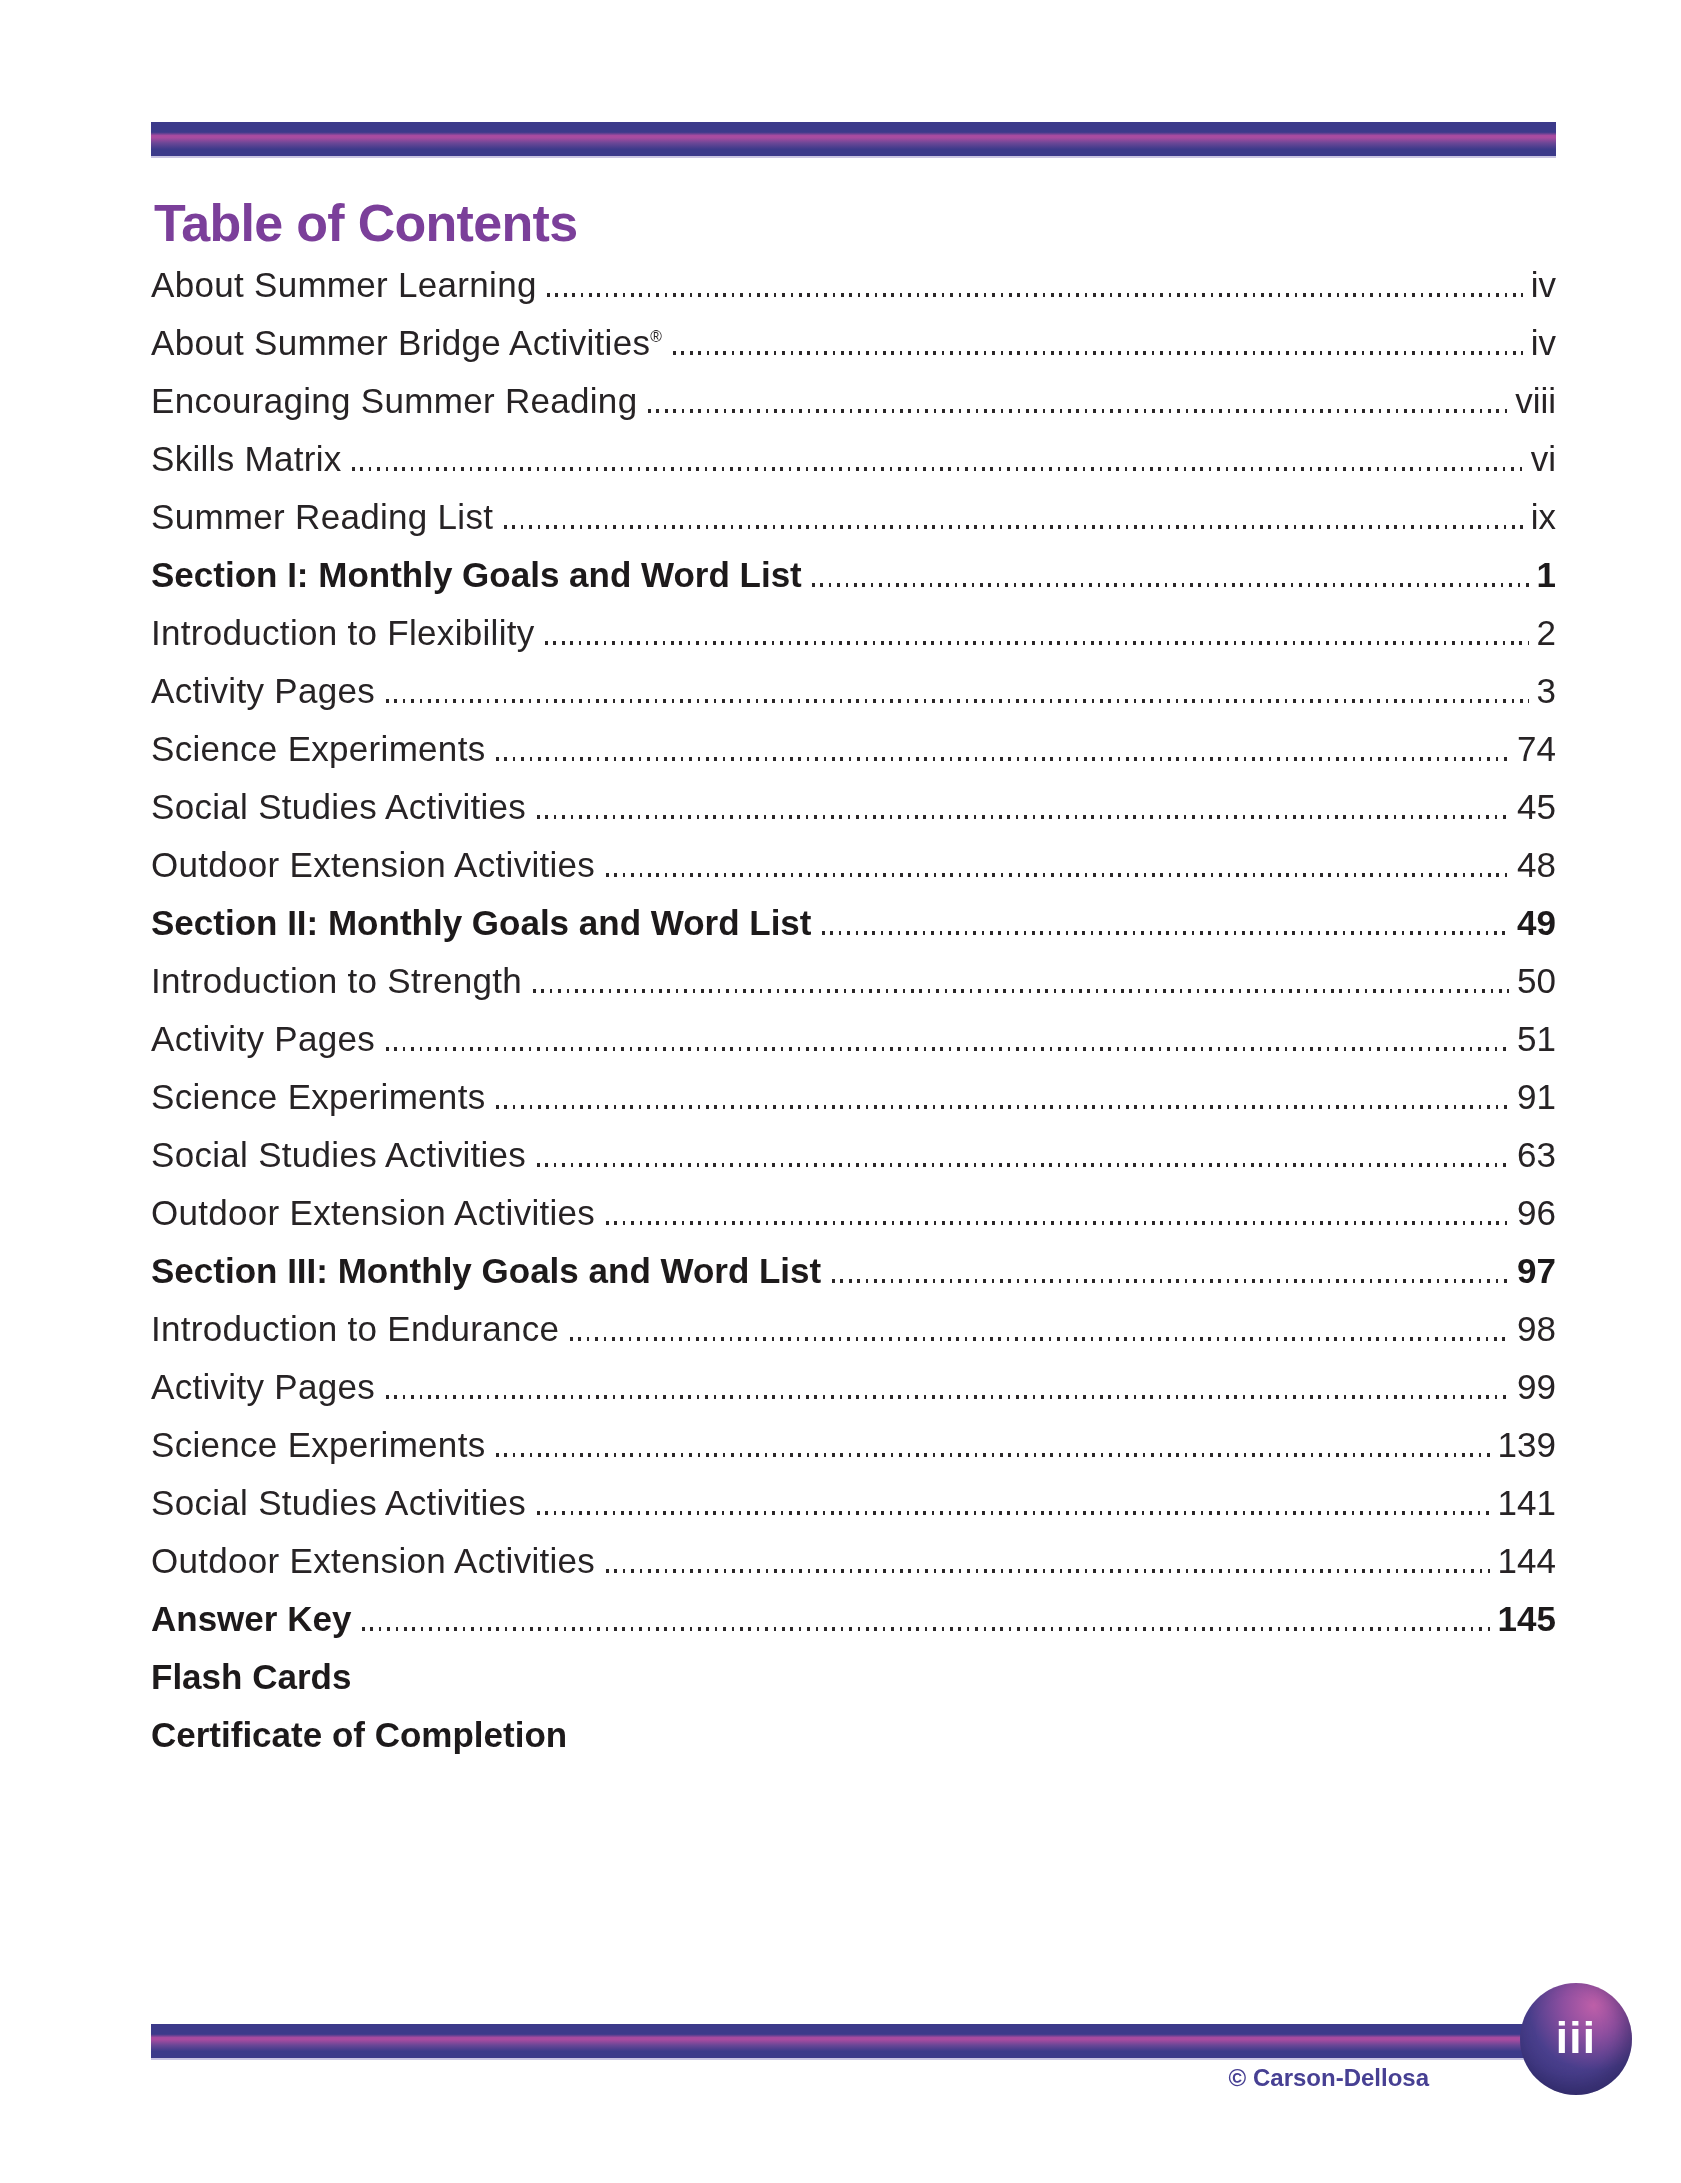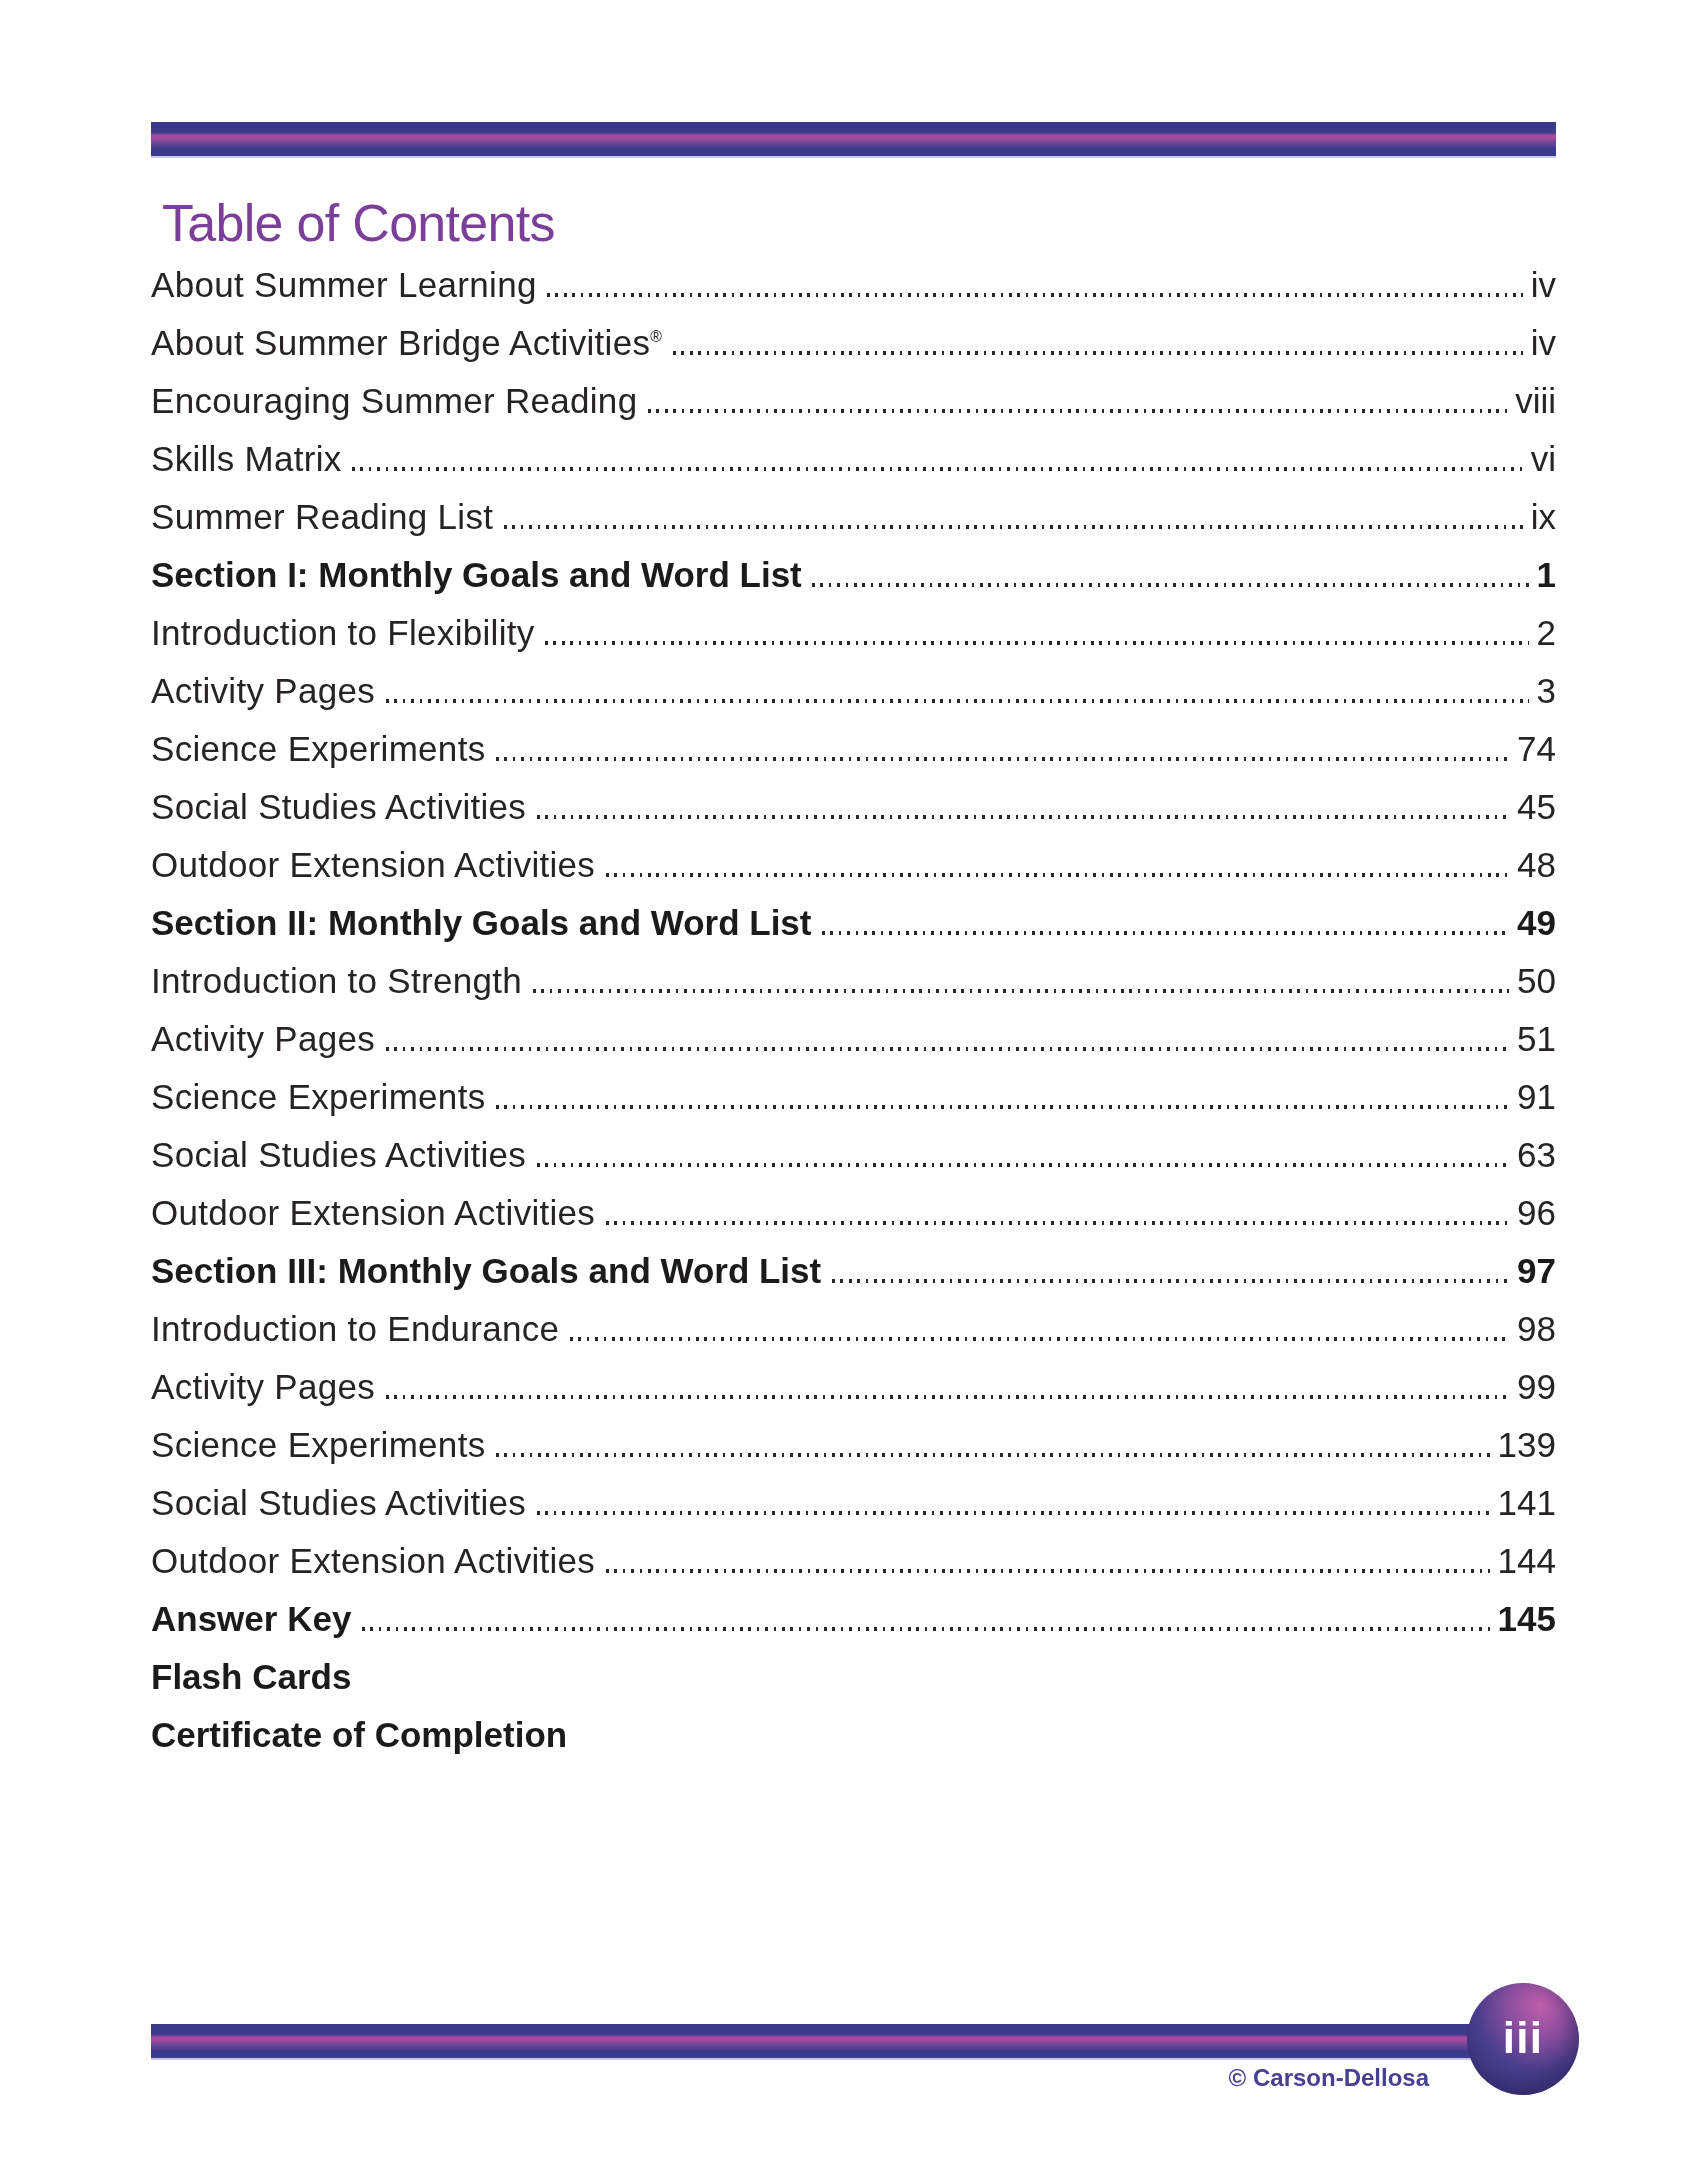--- a/index.html
+++ b/index.html
@@ -37,24 +37,24 @@
       var(--bar-magenta) 46%,
       #6a4796 62%,
       var(--bar-indigo) 80%,
       var(--bar-indigo) 100%);
     border-bottom:2.7px solid var(--bar-edge);
   }
   .accent-bar.top{ top:122px; }
   .accent-bar.bottom{ top:2024px; }
   .page-title{
     position:absolute;
-    left:162px;
+    left:154px;
     top:193px;
     font-size:52px;
-    font-weight:normal;
+    font-weight:bold;
     letter-spacing:-0.7px;
     color:var(--title-color);
   }
   .toc-list{
     position:absolute;
     left:151px;
     top:244px;
     width:1405px;
   }
   .toc-row{
@@ -89,21 +89,21 @@
       transparent 2.7px, transparent 8.4px);
     background-repeat:repeat-x;
   }
   .toc-page{
     font-size:35px;
     line-height:1;
     text-align:right;
   }
   .page-badge{
     position:absolute;
-    left:1467px;
+    left:1520px;
     top:1983px;
     width:112px;
     height:112px;
     border-radius:50%;
     background:radial-gradient(circle at 66% 20%,
       var(--circle-pink) 0%,
       #8f4fa0 26%,
       var(--circle-indigo) 56%,
       #3f3882 78%,
       var(--circle-dark) 100%);

